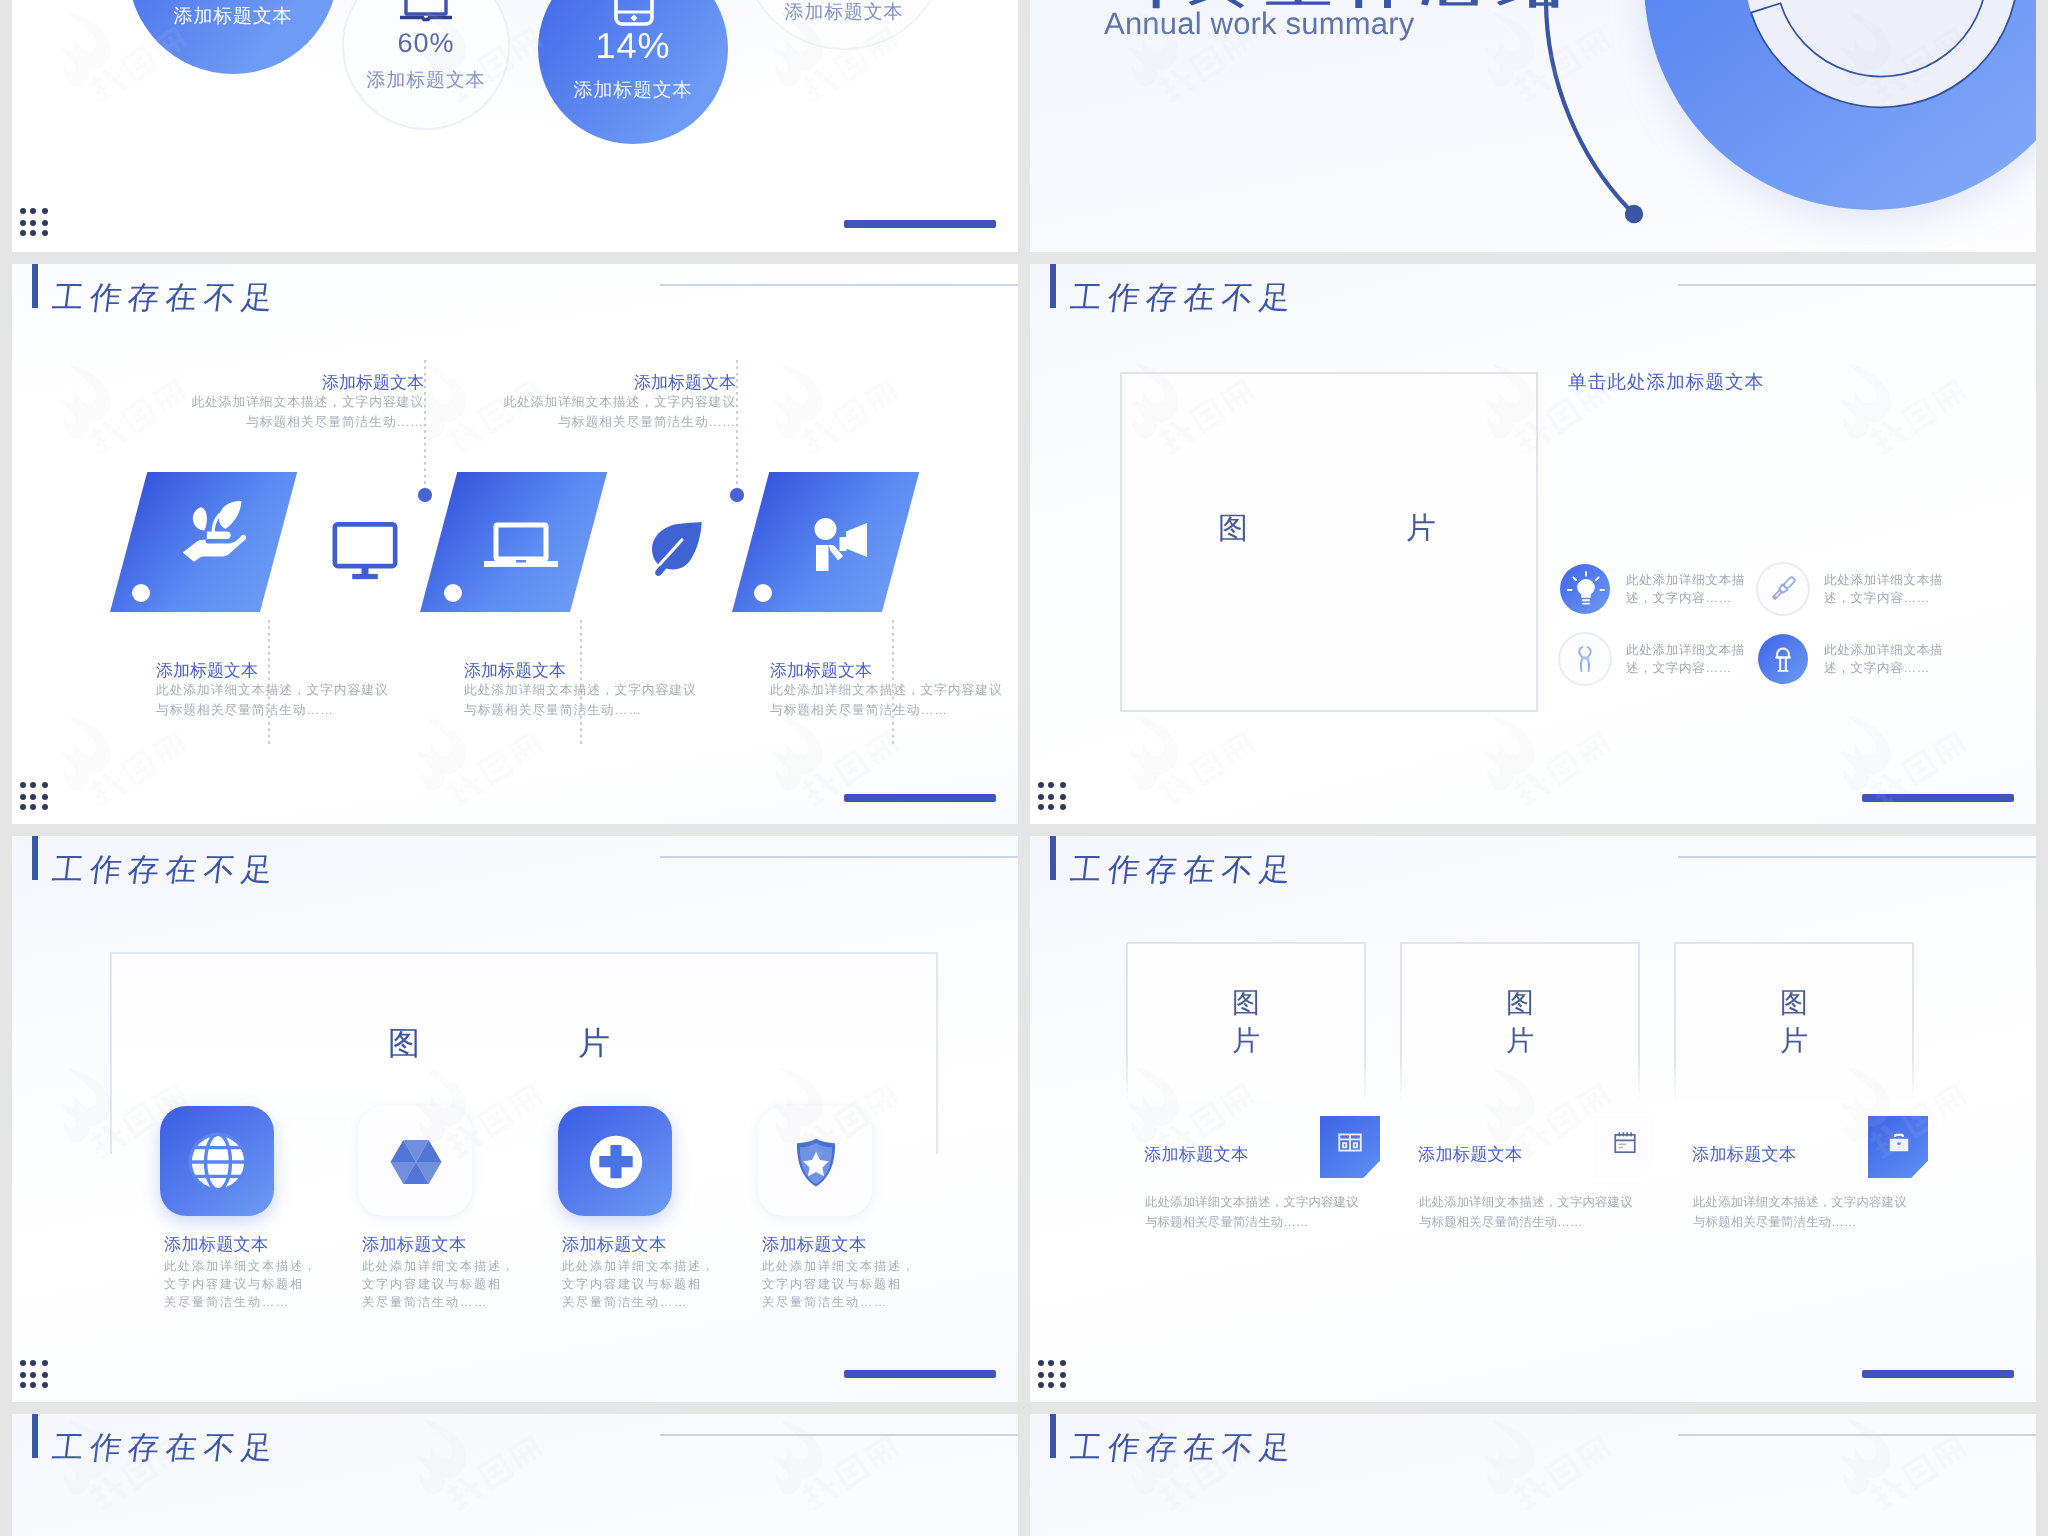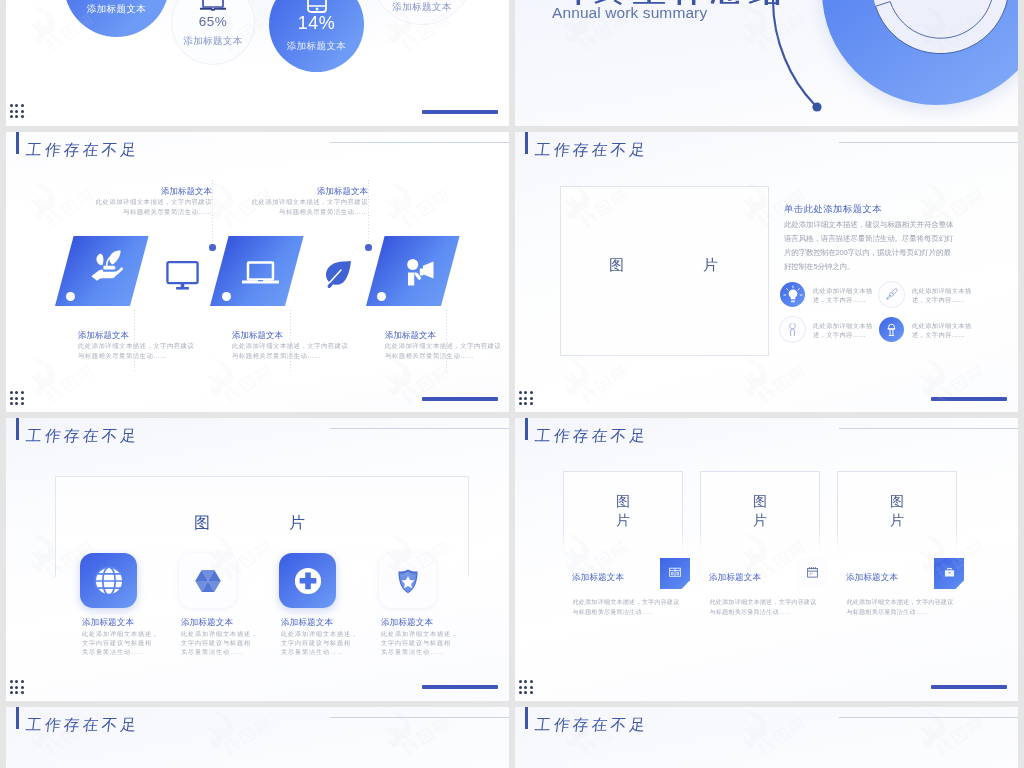--- a/index.html
+++ b/index.html
@@ -78,21 +78,21 @@
   .s3-p3{left:360px;}
   .s3-wdot{position:absolute;width:9px;height:9px;border-radius:50%;background:#fff;}
   .s3-bdot{position:absolute;width:6.6px;height:6.6px;border-radius:50%;background:#4a63d2;}
   .s3-ico{position:absolute;line-height:0;}
 
   
   .s4-bg{position:absolute;inset:0;background:linear-gradient(165deg,#f5f7fc 0%,#fcfdfe 32%,#ffffff 68%,#fbfcfe 100%);}
   .s4-imgbox{position:absolute;left:45px;top:54px;width:207px;height:168px;
              background:#fefeff;border:1px solid #dfe4f0;}
   .s4-imgch{position:absolute;top:68.5px;font-size:15px;color:#475a94;line-height:18px;}
-  .s4-head{position:absolute;left:269px;top:72px;font-size:9.3px;line-height:11px;color:#4a62c8;letter-spacing:.52px;}
+  .s4-head{position:absolute;left:269px;top:54px;font-size:9.3px;line-height:11px;color:#4a62c8;letter-spacing:.52px;}
   .s4-para{position:absolute;left:269px;top:86px;font-size:7.55px;color:#9ca3b0;line-height:14px;letter-spacing:-.18px;white-space:nowrap;}
   .s4-feat{position:absolute;width:115px;height:40px;}
   .s4-fc{position:absolute;left:0;top:4px;width:25px;height:25px;border-radius:50%;
          background:#fdfdff;box-shadow:0 0 0 1px #e8ecf7;display:flex;align-items:center;justify-content:center;}
   .s4-fc.fill{background:linear-gradient(135deg,#3f64e8,#6d9bf5);box-shadow:none;}
   .s4-ft{position:absolute;left:33px;top:8px;width:60px;font-size:6.3px;color:#a2a8b4;line-height:9.2px;letter-spacing:.32px;white-space:nowrap;}
   .s4-ft i{display:block;font-style:normal;}
 
   
   .s5-bg{position:absolute;inset:0;background:linear-gradient(170deg,#f4f6fc 0%,#fbfcfe 28%,#ffffff 58%,#fafbfe 100%);}
@@ -144,21 +144,21 @@
     <span class="s1-lab">添加标题文本</span>
   </div>
 
   <div class="s1-circ s1-c2">
     <span class="s1-ico">
       <svg viewBox="0 0 52 36" width="26" height="18">
         <rect x="6" y="1" width="40" height="27" rx="1" fill="none" stroke="#3e51b0" stroke-width="3.4"></rect>
         <path d="M1 31.5h21.5l1.5 2h4l1.5-2H51" fill="none" stroke="#2e3f8e" stroke-width="3.6" stroke-linecap="round"></path>
       </svg>
     </span>
-    <span class="s1-pct">65%</span>
+    <span class="s1-pct">60%</span>
     <span class="s1-lab">添加标题文本</span>
   </div>
 
   <div class="s1-circ s1-c3">
     <span class="s1-ico">
       <svg viewBox="0 0 40 56" width="20" height="28">
         <rect x="2" y="2" width="36" height="52" rx="6" fill="none" stroke="#fff" stroke-width="3.6"></rect>
         <path d="M2 14h36M2 42h36" stroke="#fff" stroke-width="3.2"></path>
         <path d="M20 44.5l3.5 3.5-3.5 3.5-3.5-3.5z" fill="#fff"></path>
       </svg>
@@ -323,26 +323,20 @@
   <div class="sl-bar"></div>
   <div class="sl-title">工作存在不足</div>
   <div class="sl-rule" style="left:324px;top:9.5px;right:0px"></div>
 
   <div class="s4-imgbox">
     <span class="s4-imgch" style="left:48px">图</span>
     <span class="s4-imgch" style="left:142px">片</span>
   </div>
 
   <div class="s4-head">单击此处添加标题文本</div>
-  <div class="s4-para">
-    <div>此处添加详细文本描述，建议与标题相关并符合整体</div>
-    <div>语言风格，语言描述尽量简洁生动。尽量将每页幻灯</div>
-    <div>片的字数控制在200字以内，据统计每页幻灯片的最</div>
-    <div>好控制在5分钟之内。</div>
-  </div>
 
   <div class="s4-feat" style="left:265px;top:146px">
     <span class="s4-fc fill">
       <svg viewBox="0 0 40 40" width="22" height="22" fill="#fff">
         <path d="M20 10c-4.4 0-8 3.4-8 7.6 0 2.7 1.5 5 3.7 6.4v3.1h8.6V24c2.2-1.3 3.7-3.7 3.7-6.4 0-4.2-3.6-7.6-8-7.6z"></path>
         <rect x="16.2" y="28.5" width="7.6" height="1.7" rx=".85"></rect>
         <rect x="16.2" y="31.5" width="7.6" height="1.7" rx=".85"></rect>
         <g stroke="#fff" stroke-width="1.7" stroke-linecap="round">
           <path d="M20 3.5v3.5M8.5 8.5l2.4 2.4M31.5 8.5l-2.4 2.4M3.5 20h3.4M33.1 20h3.4"></path>
         </g>

